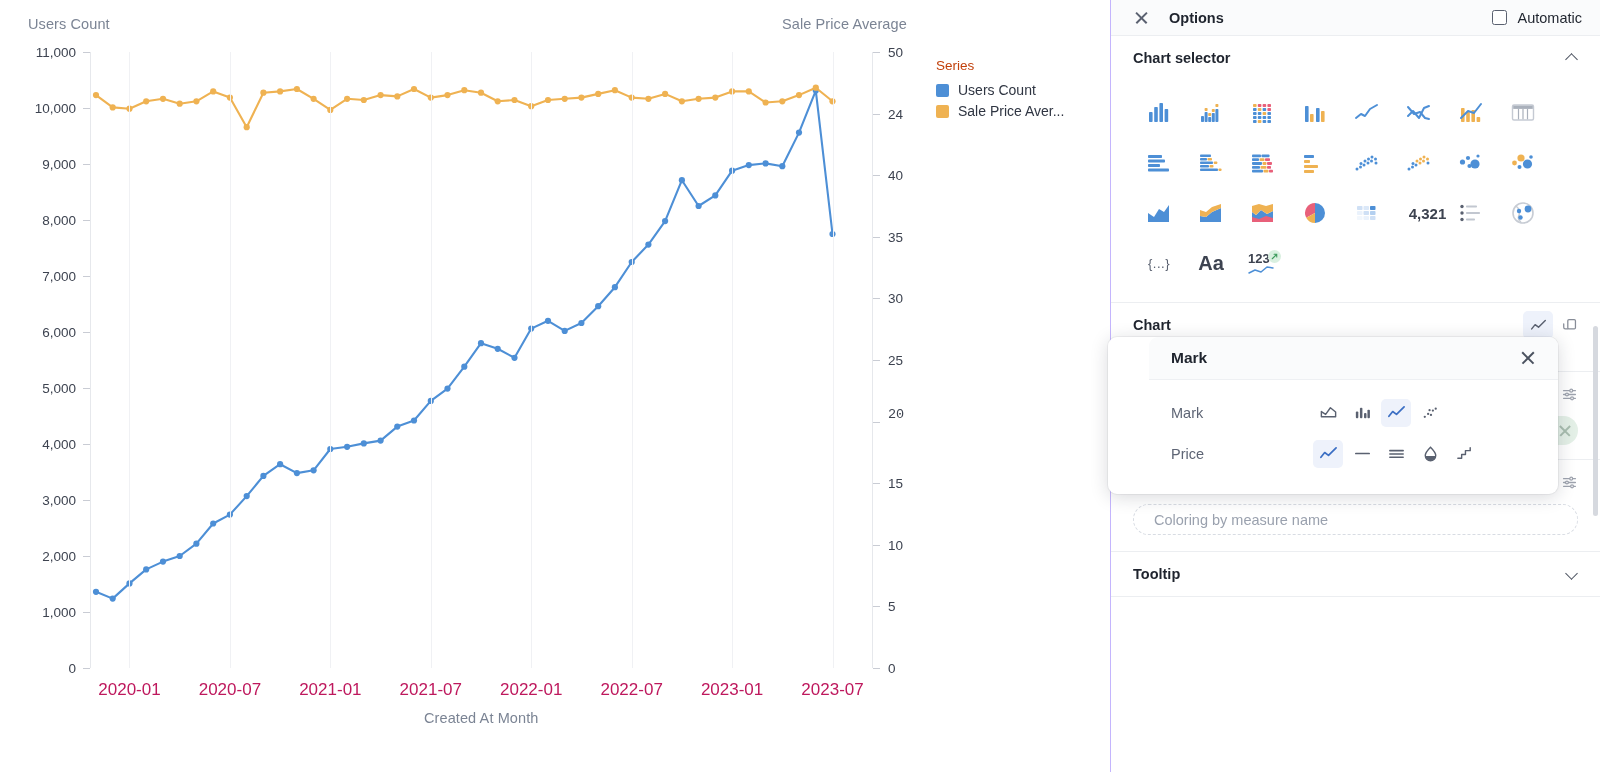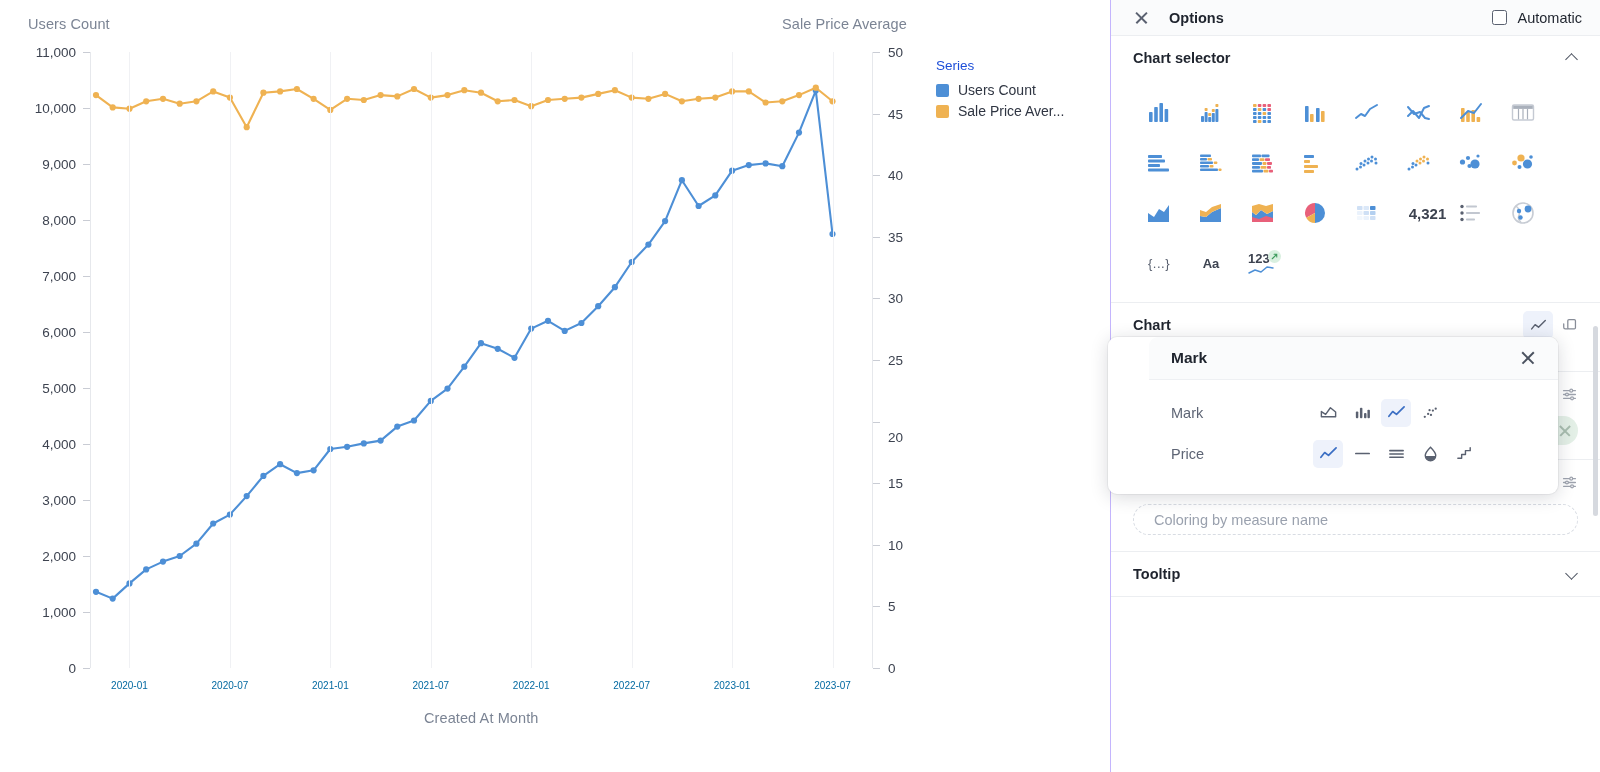--- a/index.html
+++ b/index.html
@@ -49,32 +49,32 @@
     color: #3d4350;
     white-space: nowrap;
   }
   .tick-left  { text-align: right; transform: translateY(-50%); }
   .tick-right { text-align: left;  transform: translateY(-50%); }
   .tick-mark {
     position: absolute; width: 7px; height: 1px; background: #c9ccd4;
   }
   .xtick-label {
     position: absolute;
-    font-size: 10px;
-    color: #0369a1;
+    font-size: 17px;
+    color: #be185d;
     transform: translateX(-50%);
     white-space: nowrap;
     top: 680px;
   }
   svg.series-svg { position: absolute; left: 0; top: 0; overflow: visible; }
 
   
   .legend { position: absolute; left: 936px; top: 58px; }
   .legend-title {
-    font-size: 13.5px; color: #1d4ed8; margin-bottom: 9px;
+    font-size: 13.5px; color: #c2410c; margin-bottom: 9px;
   }
   .legend-row { display: flex; align-items: center; margin-bottom: 5px; }
   .legend-swatch {
     width: 13px; height: 13px; border-radius: 2px; margin-right: 9px;
     flex: 0 0 13px;
   }
   .legend-label { font-size: 14px; color: #2f3542; white-space: nowrap; }
 
   
   .options-pane {
@@ -357,31 +357,31 @@
         <div class="tick-label tick-left" style="left: -88px; width: 74px; top: 0px;">11,000</div>
         <div class="tick-mark" style="left: -7px; top: 0px;"></div>
         <div class="tick-label tick-right" style="left: 798px; top: 616px;">0</div>
         <div class="tick-mark" style="left: 783px; top: 616px;"></div>
         <div class="tick-label tick-right" style="left: 798px; top: 554.4px;">5</div>
         <div class="tick-mark" style="left: 783px; top: 554.4px;"></div>
         <div class="tick-label tick-right" style="left: 798px; top: 492.8px;">10</div>
         <div class="tick-mark" style="left: 783px; top: 492.8px;"></div>
         <div class="tick-label tick-right" style="left: 798px; top: 431.2px;">15</div>
         <div class="tick-mark" style="left: 783px; top: 431.2px;"></div>
-        <div class="tick-label tick-right" style="left: 798px; top: 385px;">20</div>
+        <div class="tick-label tick-right" style="left: 798px; top: 362px; font-family: Liberation Mono, monospace;">20</div>
         <div class="tick-mark" style="left: 783px; top: 369.6px;"></div>
         <div class="tick-label tick-right" style="left: 798px; top: 308px;">25</div>
         <div class="tick-mark" style="left: 783px; top: 308px;"></div>
         <div class="tick-label tick-right" style="left: 798px; top: 246.4px;">30</div>
         <div class="tick-mark" style="left: 783px; top: 246.4px;"></div>
         <div class="tick-label tick-right" style="left: 798px; top: 184.8px;">35</div>
         <div class="tick-mark" style="left: 783px; top: 184.8px;"></div>
         <div class="tick-label tick-right" style="left: 798px; top: 123.2px;">40</div>
         <div class="tick-mark" style="left: 783px; top: 123.2px;"></div>
-        <div class="tick-label tick-right" style="left: 798px; top: 61.6px;">45</div>
+        <div class="tick-label tick-right" style="left: 798px; top: 61.6px;">24</div>
         <div class="tick-mark" style="left: 783px; top: 61.6px;"></div>
         <div class="tick-label tick-right" style="left: 798px; top: 0px;">50</div>
         <div class="tick-mark" style="left: 783px; top: 0px;"></div>
         <div class="axis-spine" style="left: 0px;"></div>
         <div class="axis-spine" style="left: 782px;"></div>
         <div class="gridline" style="left: 39.4783px;"></div>
         <div class="gridline" style="left: 139.913px;"></div>
         <div class="gridline" style="left: 240.348px;"></div>
         <div class="gridline" style="left: 340.783px;"></div>
         <div class="gridline" style="left: 441.217px;"></div>
@@ -664,21 +664,21 @@
               <path d="M8 8 Q13 12 11 17 Q9 21 13 24" fill="none" stroke="#c7ccd4" stroke-width="1.4"></path>
               <circle cx="11" cy="13" r="2.2" fill="#4d8fd6"></circle>
               <circle cx="20" cy="11" r="3.4" fill="#4d8fd6"></circle>
               <circle cx="12.5" cy="19.5" r="2.2" fill="#4d8fd6"></circle>
             </svg>
           </div>
           <div class="icon-cell">
             <div style="font-size:13px;color:#5a6170;letter-spacing:.5px;">{...}</div>
           </div>
           <div class="icon-cell">
-            <div style="font-size:13px;font-weight:bold;color:#3d4350;">Aa</div>
+            <div style="font-size:20px;font-weight:bold;color:#3d4350;">Aa</div>
           </div>
           <div class="icon-cell">
             <div style="position:relative;width:30px;height:30px;">
               <div style="position:absolute;left:0;top:3px;font-size:13px;font-weight:bold;color:#3d4350;">123</div>
               <div style="position:absolute;left:20px;top:2px;width:13px;height:13px;border-radius:50%;background:#d9f0e0;"></div>
               <svg style="position:absolute;left:22px;top:4px;" width="9" height="9" viewBox="0 0 10 10">
                 <path d="M2.5 7.5 L7.5 2.5 M4.5 2.5 L7.5 2.5 L7.5 5.5" fill="none" stroke="#3f9c5e" stroke-width="1.2" stroke-linecap="round"></path>
               </svg>
               <svg style="position:absolute;left:0;top:17px;" width="26" height="10" viewBox="0 0 26 10">
                 <polyline points="1,8 7,5 13,7 19,2 25,3" fill="none" stroke="#4d8fd6" stroke-width="1.5" stroke-linecap="round" stroke-linejoin="round"></polyline>

